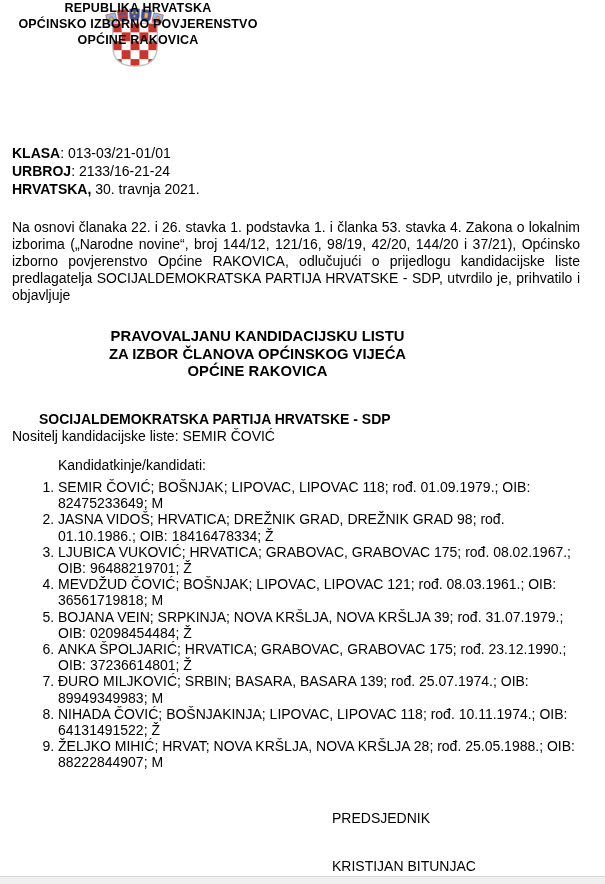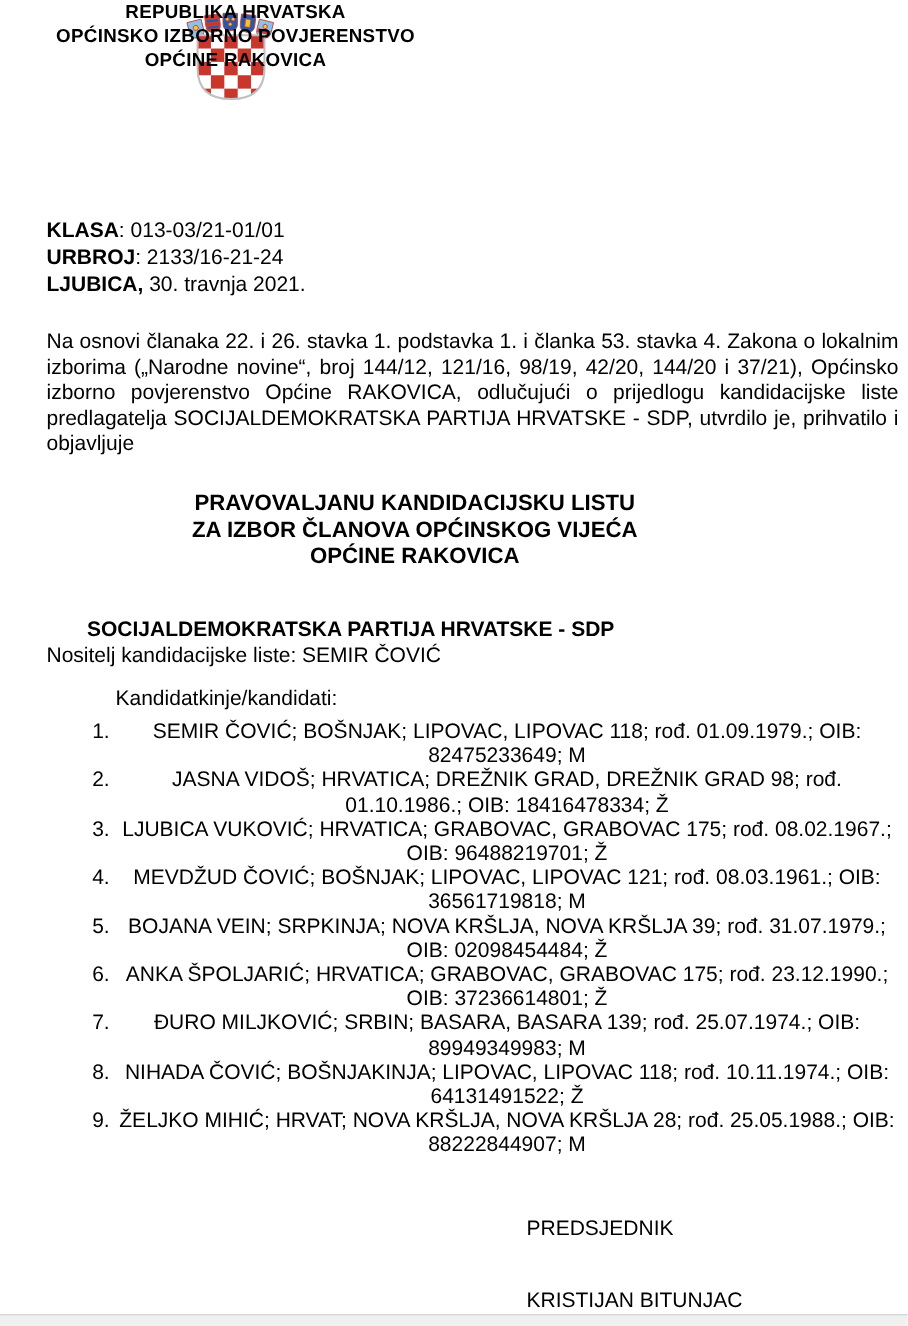--- a/index.html
+++ b/index.html
@@ -4,21 +4,21 @@
 <style>
   html, body { margin: 0; padding: 0; }
   body {
     width: 605px; height: 884px;
     background: #ffffff;
     font-family: "Liberation Sans", "DejaVu Sans", sans-serif;
     color: #000000;
     position: relative;
     overflow: hidden;
   }
-  .abs { position: absolute; padding-left: 19px; }
+  .abs { position: absolute; }
 
   
   #org-block {
     left: 0; top: 73; width: 276;
     width: 276px;
     text-align: center;
     font-weight: bold;
     font-size: 12.5px;
     line-height: 16px;
     letter-spacing: 0.2px;
@@ -56,21 +56,21 @@
   #party-name { margin-left: 27px; font-weight: bold; }
   #list-holder { }
   #candidates-label { margin-left: 46px; margin-top: 12px; }
 
   
   #candidate-list-wrap {
     left: 12px; top: 479px; width: 568px;
     font-size: 14px; line-height: 16.2px;
   }
   #candidate-list {
-    margin: 0; padding: 0 0 0 46px; text-align: center;
+    margin: 0; padding: 0 0 0 46px;
   }
   #candidate-list li { margin: 0; padding: 0; }
 
   
   #signature-block {
     left: 332px; top: 810px; width: 206px;
     font-size: 14px; line-height: 17px;
   }
   #signer-name { margin-top: 31px; }
 
@@ -148,21 +148,21 @@
 </div>
 
 <div class="abs" id="meta-block">
   <div>
     <span class="lbl">KLASA</span><span>: 013-03/21-01/01</span>
   </div>
   <div>
     <span class="lbl">URBROJ</span><span>: 2133/16-21-24</span>
   </div>
   <div>
-    <span class="lbl">LJUBICA,</span><span> 30. travnja 2021.</span>
+    <span class="lbl">HRVATSKA,</span><span> 30. travnja 2021.</span>
   </div>
 </div>
 
 <div class="abs" id="intro-par">Na osnovi članaka 22. i 26. stavka 1. podstavka 1. i članka 53. stavka 4. Zakona o lokalnim izborima („Narodne novine“, broj 144/12, 121/16, 98/19, 42/20, 144/20 i 37/21), Općinsko izborno povjerenstvo Općine RAKOVICA, odlučujući o prijedlogu kandidacijske liste predlagatelja SOCIJALDEMOKRATSKA PARTIJA HRVATSKE - SDP, utvrdilo je, prihvatilo i objavljuje</div>
 
 <div class="abs" id="title-block">
   <div>PRAVOVALJANU KANDIDACIJSKU LISTU</div>
   <div>ZA IZBOR ČLANOVA OPĆINSKOG VIJEĆA</div>
   <div>OPĆINE RAKOVICA</div>
 </div>

